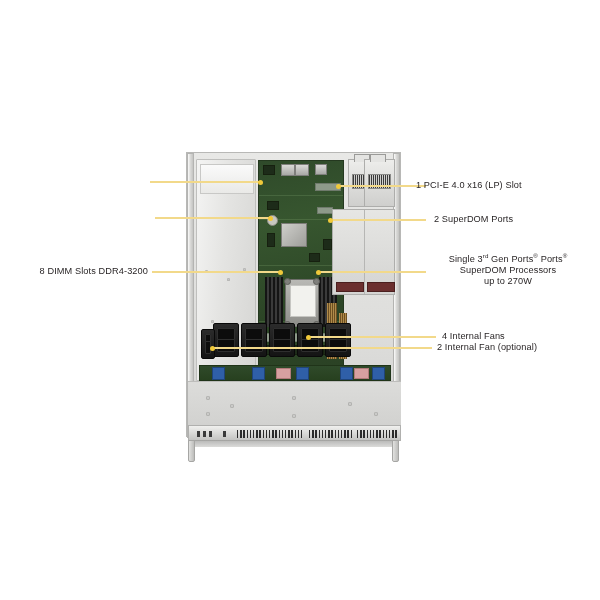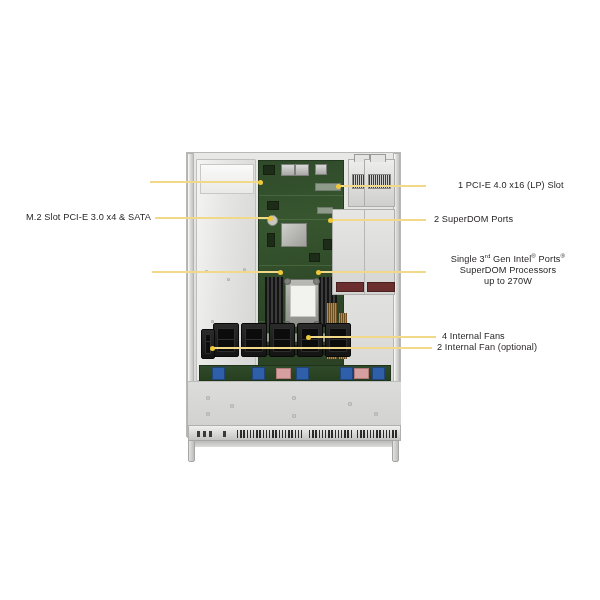--- a/index.html
+++ b/index.html
@@ -331,29 +331,29 @@
   <div class="leader" style="left:318px;top:271px;width:108px;"></div>
   <div class="dot" style="left:316px;top:269.5px;"></div>
 
   <div class="leader" style="left:308px;top:336px;width:128px;"></div>
   <div class="dot" style="left:306px;top:334.5px;"></div>
 
   <div class="leader" style="left:212px;top:347px;width:220px;"></div>
   <div class="dot" style="left:210px;top:345.5px;"></div>
 
 
-  <div class="label left" style="left:0;top:212px;width:151px;">M.2 Slot PCI-E 3.0 x4 &amp; SATA</div>
-
-
-  <div class="label right" style="left:458px;top:180px;">1 PCI-E 4.0 x16 (LP) Slot</div>
+
+  <div class="label left" style="left:0;top:266px;width:148px;">8 DIMM  Slots DDR4-3200</div>
+
+  <div class="label right" style="left:416px;top:180px;">1 PCI-E 4.0 x16 (LP) Slot</div>
 
   <div class="label right" style="left:434px;top:214px;">2 SuperDOM Ports</div>
 
   <div class="label center-multi" style="left:424px;top:254px;width:168px;">
-    <span><span>Single 3</span><sup>rd</sup><span> Gen Intel</span><sup>®</sup><span> Ports</span><sup>®</sup></span><br>
+    <span><span>Single 3</span><sup>rd</sup><span> Gen Ports</span><sup>®</sup><span> Ports</span><sup>®</sup></span><br>
     <span>SuperDOM Processors</span><br>
     <span>up to 270W</span>
   </div>
 
   <div class="label right" style="left:442px;top:331px;">4 Internal  Fans</div>
 
   <div class="label right" style="left:437px;top:342px;">2 Internal  Fan (optional)</div>
 
 </div>
 

